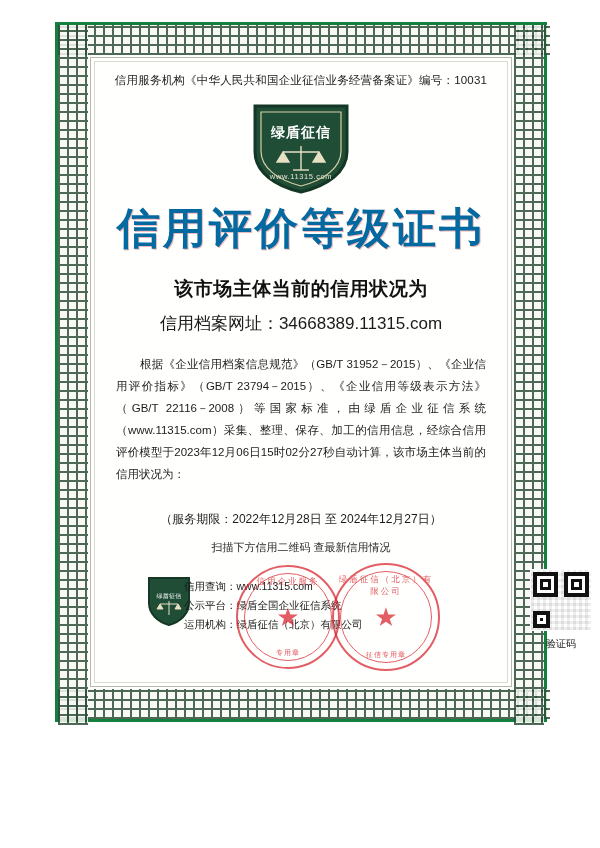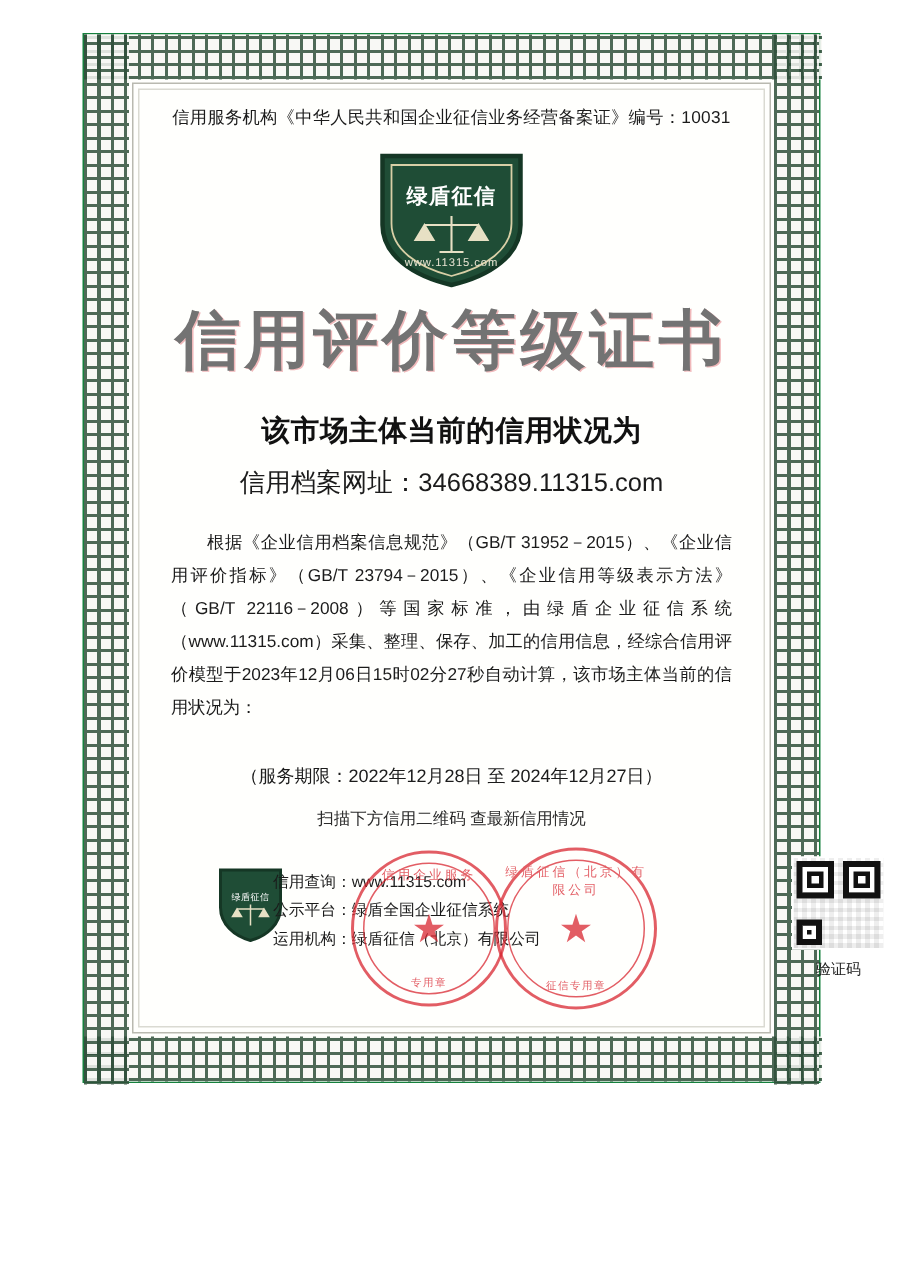--- a/index.html
+++ b/index.html
@@ -14,21 +14,21 @@
   }
 
   
   .cert {
     position: absolute;
     left: 55px;
     top: 22px;
     width: 492px;
     height: 700px;
     background: #fffffd;
-    border: 1px solid #15803d;
+    border: 3px solid #15803d;
   }
   
   .border-band {
     position: absolute;
     background-color: #f7f7f4;
     background-image:
       repeating-linear-gradient(90deg,
         #2f4f3a 0px, #2f4f3a 2px, transparent 2px, transparent 9px),
       repeating-linear-gradient(0deg,
         #2f4f3a 0px, #2f4f3a 2px, transparent 2px, transparent 9px);
@@ -88,21 +88,21 @@
     color: #e9e4d2;
     letter-spacing: .6px;
   }
 
   
   .main-title {
     margin-top: 6px;
     font-family: "Liberation Serif", serif;
     font-size: 43px;
     font-weight: bold;
-    color: #737373;
+    color: #0369a1;
     letter-spacing: 3px;
     text-shadow: 1px 1px 0 #f0b8ba;
   }
 
   .credit-no {
     margin-top: 14px;
     font-size: 12.5px;
     color: #1b1b1b;
   }
 

